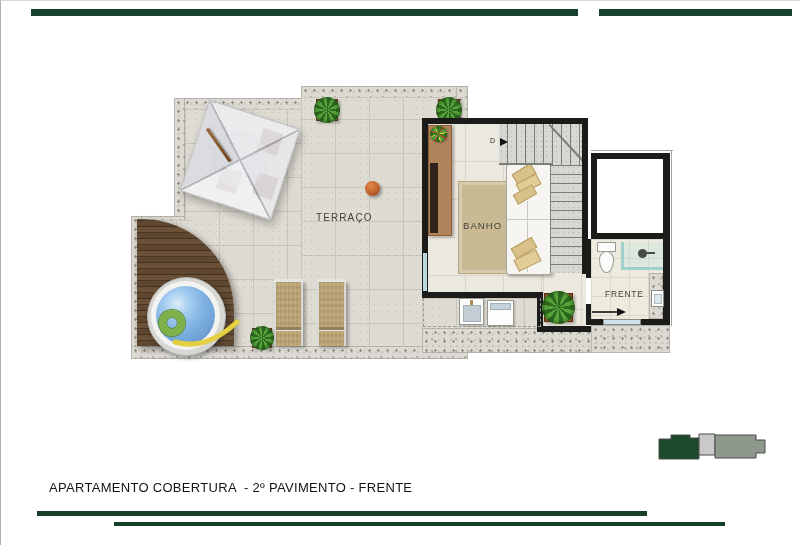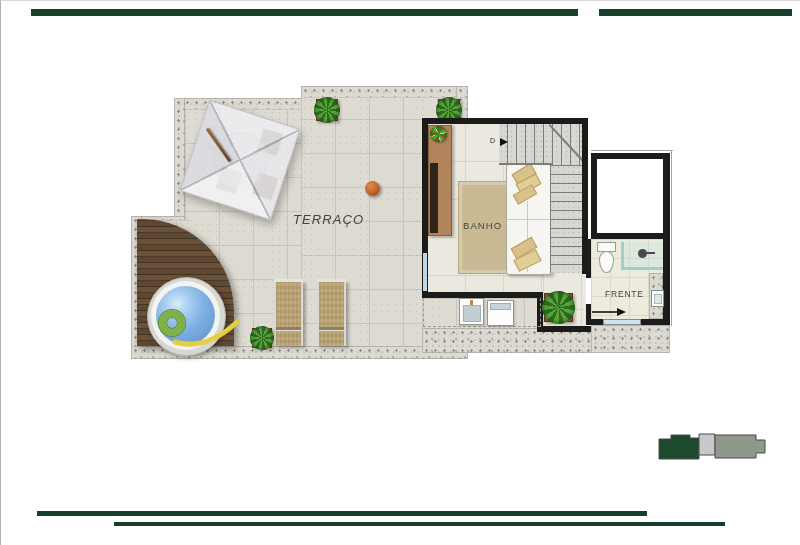--- a/index.html
+++ b/index.html
@@ -191,26 +191,27 @@
     <div class="abs" style="left:2px;top:3px;width:6px;height:8px;background:#dde6ea;border:1px solid #aab8c0;"></div>
   </div>
   <svg class="abs" style="left:590px;top:306px;" width="36" height="10" viewBox="0 0 36 10">
     <line x1="1" y1="5" x2="26" y2="5" stroke="#111" stroke-width="1.6"></line>
     <path d="M26,1 L35,5 L26,9 Z" fill="#111"></path>
   </svg>
   <div class="abs wall" style="left:590px;top:318px;width:12px;height:6px;"></div>
   <div class="abs" style="left:602px;top:318px;width:38px;height:6px;background:#cfe4ea;border:1px solid #8a8a86;box-sizing:border-box;"></div>
   <div class="abs wall" style="left:640px;top:318px;width:29px;height:6px;"></div>
 
-  <div class="abs lbl" style="left:292px;top:211px;font-size:13px;font-style:italic;">TERRAÇO</div>
+  <div class="abs lbl" style="left:315px;top:211px;font-size:10px;">TERRAÇO</div>
   <div class="abs lbl" style="left:462px;top:219px;font-size:9.5px;">BANHO</div>
   <div class="abs lbl" style="left:604px;top:288px;font-size:8.5px;letter-spacing:.8px;">FRENTE</div>
 
   <svg class="abs" style="left:650px;top:427px;" width="120" height="36" viewBox="0 0 120 36">
     <polygon points="8,11 20,11 20,7 39,7 39,10 48,10 48,31 8,31" fill="var(--locator-green,#1d4a2c)" stroke="#4a4a4a" stroke-width="1"></polygon>
     <polygon points="48,6 64,6 64,27 48,27" fill="var(--locator-light,#c9c9c9)" stroke="#4a4a4a" stroke-width="1"></polygon>
     <polygon points="64,7 105,7 105,12 114,12 114,25 105,25 105,30 64,30" fill="var(--locator-gray,#8e998c)" stroke="#4a4a4a" stroke-width="1"></polygon>
   </svg>
 
+  <div class="abs" id="footer-title" style="left:48px;top:479px;">APARTAMENTO COBERTURA  - 2º PAVIMENTO - FRENTE</div>
   <div class="abs rule" style="left:36px;top:510px;width:610px;height:5px;"></div>
   <div class="abs rule" style="left:113px;top:521px;width:611px;height:4px;"></div>
 
 </div>
 
 </body></html>

